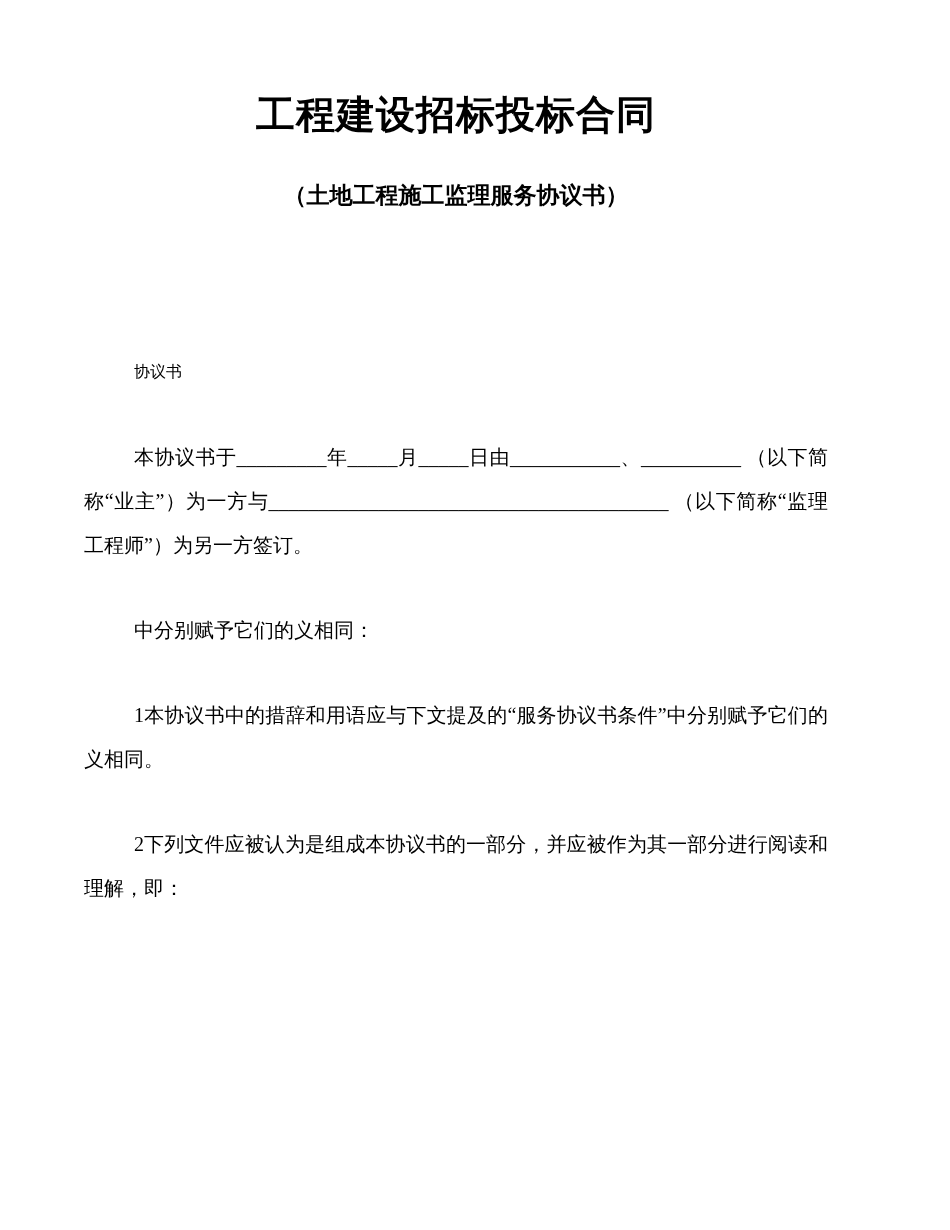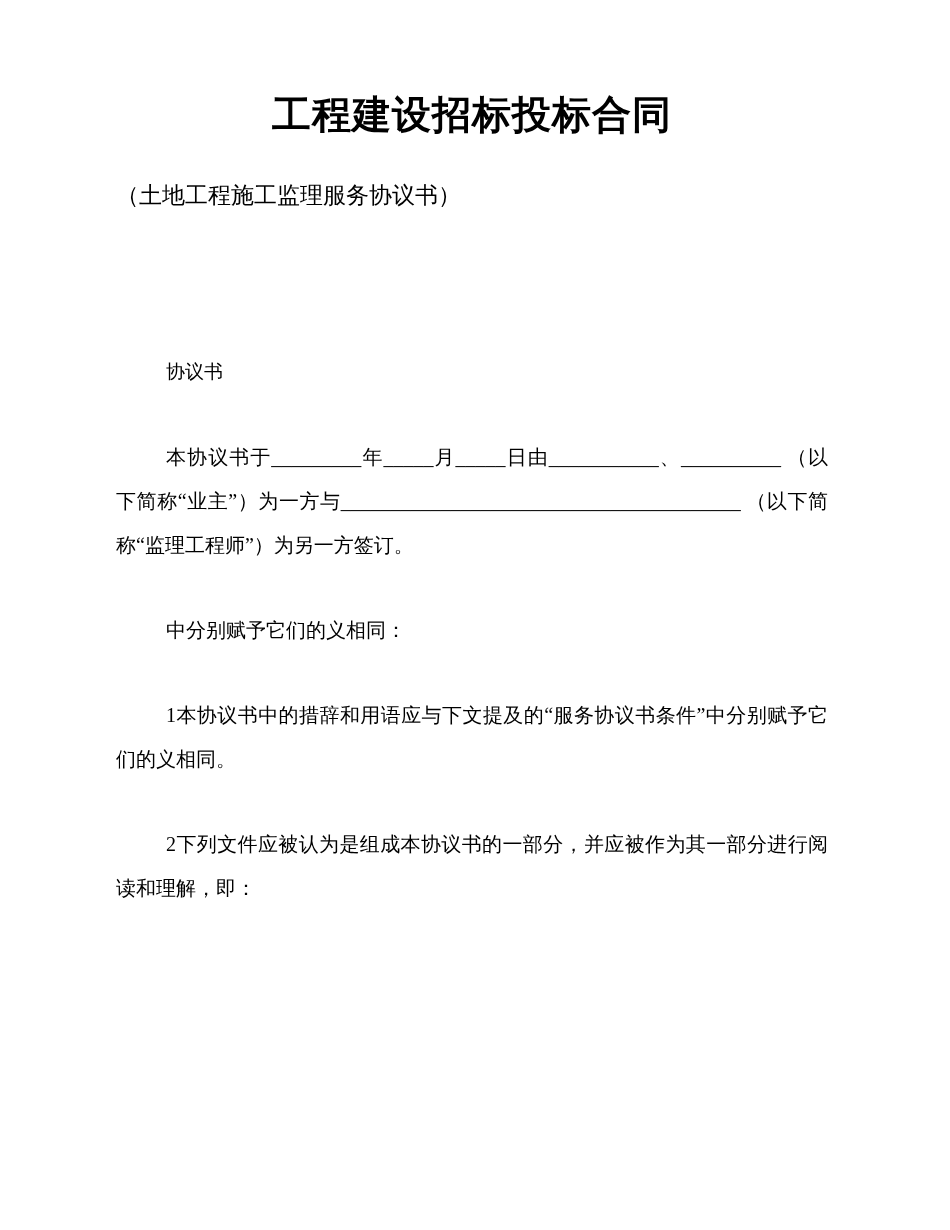--- a/index.html
+++ b/index.html
@@ -7,42 +7,43 @@
       padding: 0;
       background: #ffffff;
     }
     .page {
       position: relative;
       width: 950px;
       height: 1230px;
       box-sizing: border-box;
       background: #ffffff;
       color: #000000;
-      padding: 92px 122px 40px 116px;
+      padding: 92px 122px 40px 84px;
       font-family: "Liberation Serif", "DejaVu Serif", serif;
       overflow: hidden;
     }
     .doc-title {
       margin: 0;
       font-family: "Liberation Sans", "DejaVu Sans", sans-serif;
       font-weight: bold;
       font-size: 39px;
       line-height: 46px;
       text-align: center;
       letter-spacing: 1px;
     }
     .doc-subtitle {
       margin: 42px 0 0 0;
-      font-weight: normal;
+      font-weight: bold;
       font-size: 23px;
       line-height: 32px;
+      text-align: center;
     }
     .section-label {
       margin: 138px 0 0 0;
-      font-size: 19px;
+      font-size: 16px;
       line-height: 44px;
       text-indent: 50px;
     }
     .para {
       margin: 41px 0 0 0;
       font-size: 20px;
       line-height: 44px;
       text-indent: 50px;
       text-align: justify;
       word-break: break-all;

